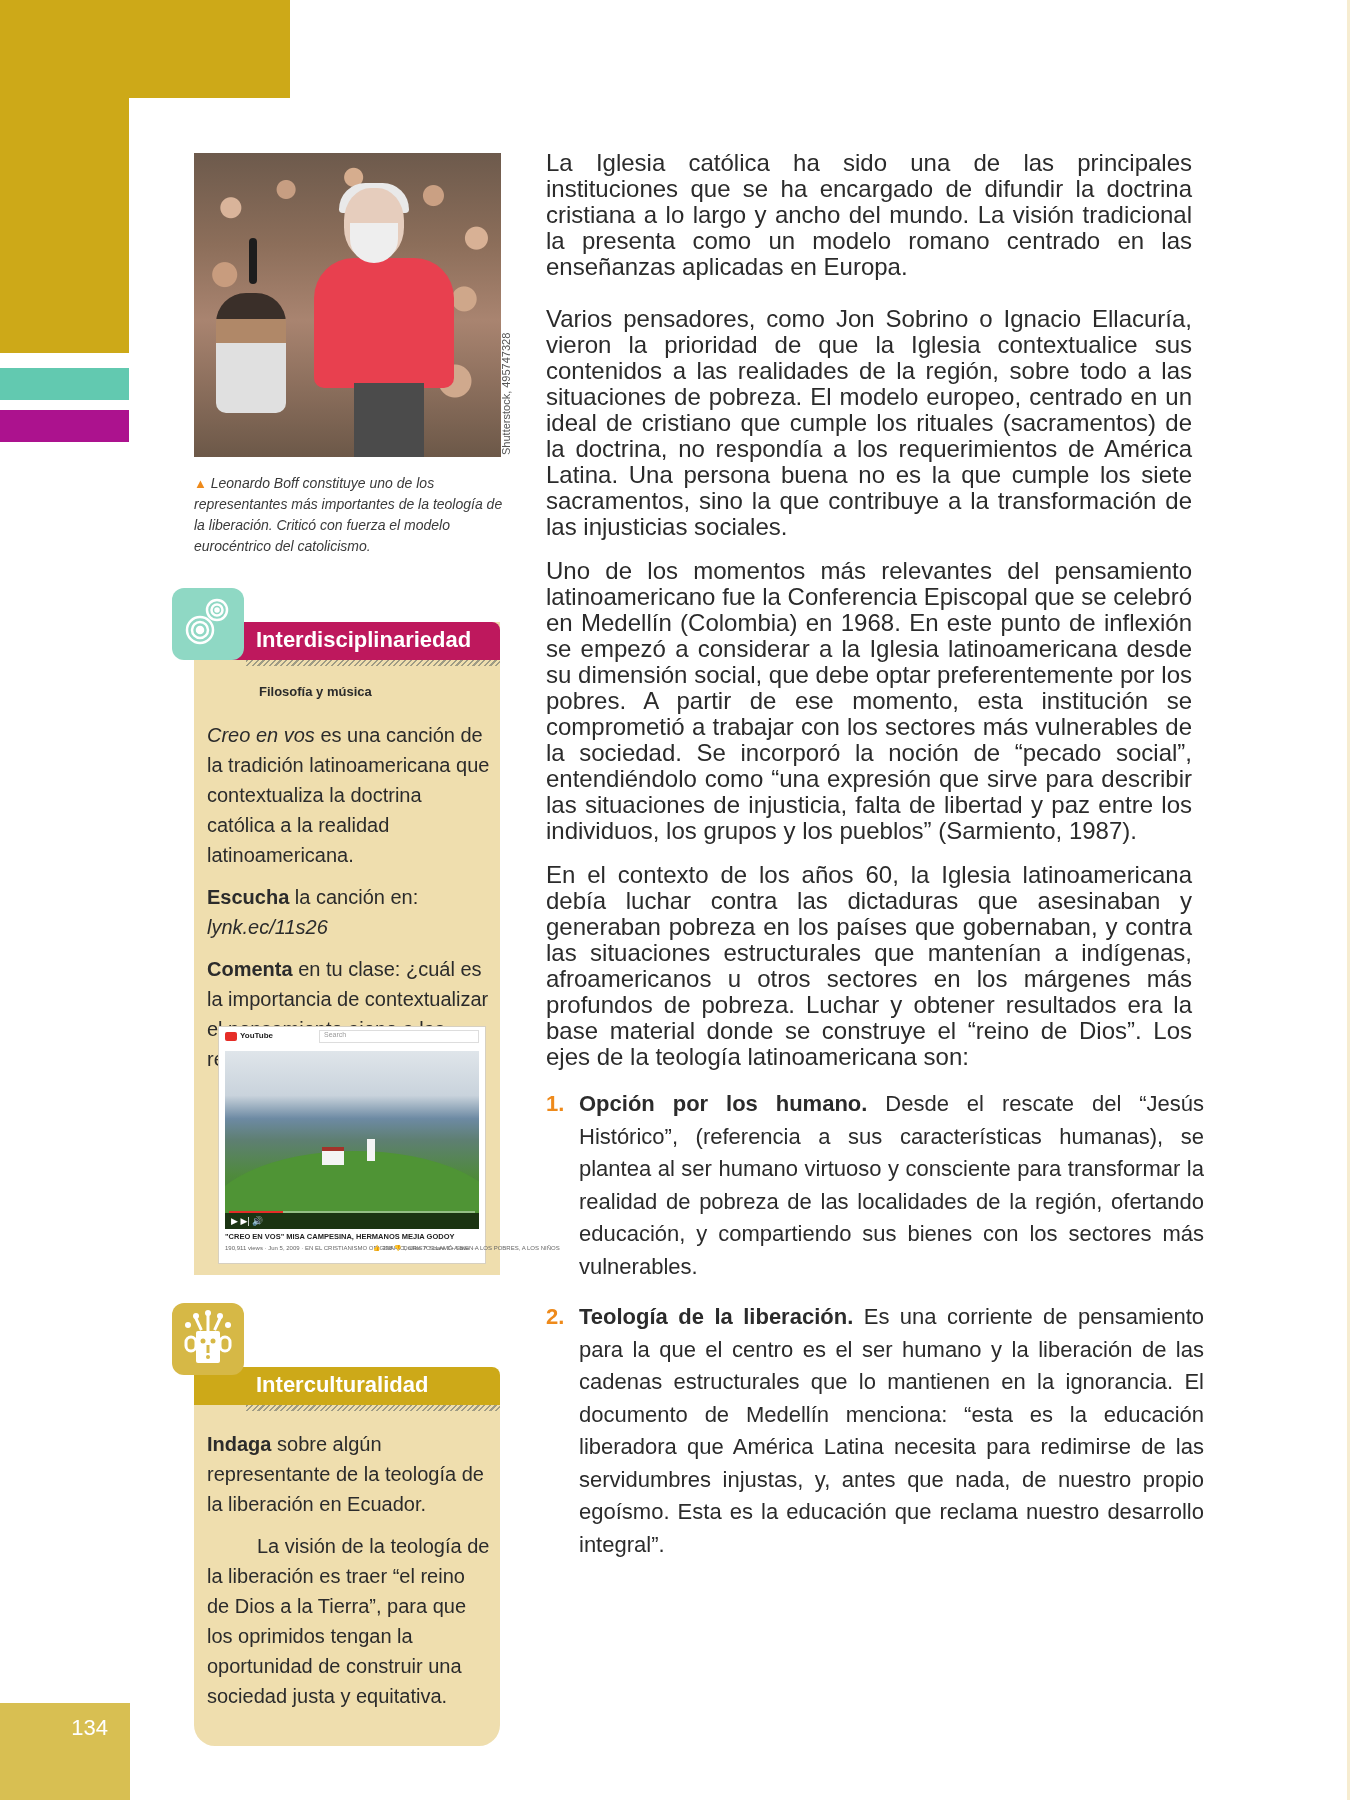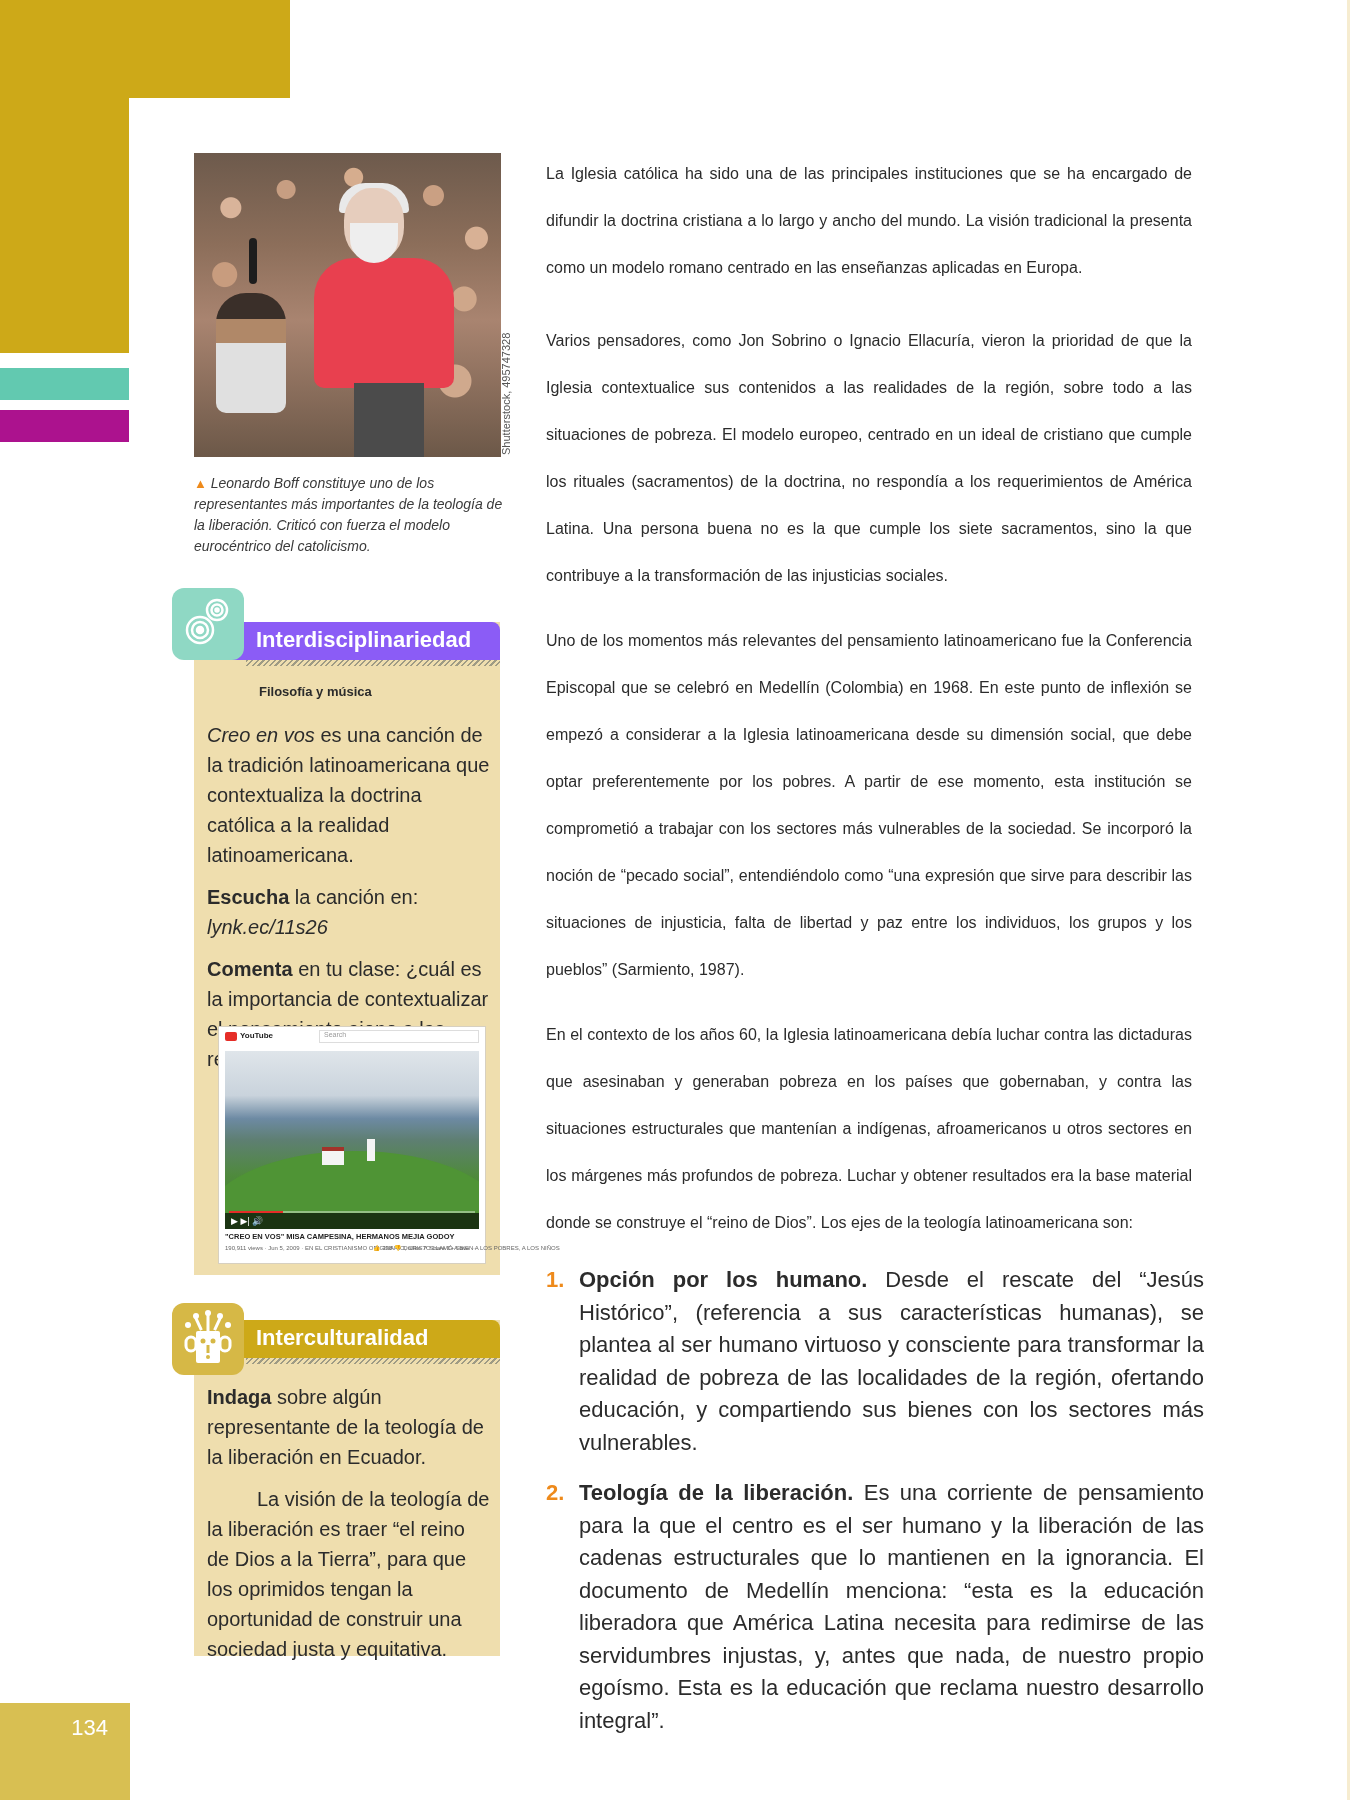--- a/index.html
+++ b/index.html
@@ -52,21 +52,21 @@
     
     .caption { left: 194px; top: 473px; width: 315px; font-size: 14px; line-height: 21px; color: #3a3a3a; font-style: italic; }
     .caption .tri { color: #ee8a1b; font-size: 13px; }
 
     
     .box { background: #efdeae; }
     .box-interdisc { left: 194px; top: 622px; width: 306px; height: 653px; }
     .box-header {
       position: absolute; left: 0; right: 0; top: 0; height: 38px; border-radius: 0 8px 0 0;
     }
-    .box-header.teal { background: #8b5cf6; }
+    .box-header.teal { background: #be185d; }
     .box-header.gold { background: #cda918; }
     .box-header .title { position: absolute; left: 62px; top: 5px; color: #ffffff; font-weight: bold; font-size: 22px; }
     .hatch {
       position: absolute; left: 52px; right: 0; top: 38px; height: 6px;
       background: repeating-linear-gradient(135deg, #8a8a7a 0 1.5px, transparent 1.5px 4px);
       opacity: 0.8;
     }
     .icon-tile {
       position: absolute; width: 72px; height: 72px; border-radius: 12px;
     }
@@ -93,28 +93,28 @@
     .yt-house { position: absolute; left: 97px; top: 96px; width: 22px; height: 14px; background: #f4f4f4; border-top: 4px solid #a3332a; }
     .yt-tower { position: absolute; left: 142px; top: 88px; width: 8px; height: 22px; background: #f4f4f4; }
     .yt-controls { position: absolute; left: 0; right: 0; bottom: 0; height: 16px; background: rgba(0,0,0,0.65); }
     .yt-progress { position: absolute; left: 4px; right: 4px; bottom: 16px; height: 2px; background: rgba(255,255,255,0.4); }
     .yt-progress-fill { position: absolute; left: 0; top: 0; height: 2px; background: #e52d27; }
     .yt-play { position: absolute; left: 6px; top: 3px; color: #fff; font-size: 9px; }
     .yt-title { position: absolute; left: 6px; top: 205px; font-size: 7.5px; font-weight: bold; color: #222; white-space: nowrap; }
     .yt-meta { position: absolute; left: 6px; top: 218px; font-size: 6px; color: #666; white-space: nowrap; }
     .yt-actions { position: absolute; right: 8px; top: 217px; font-size: 6px; color: #666; white-space: nowrap; }
 
-    .box-intercult { left: 194px; top: 1320px; width: 306px; height: 336px; }
+    .box-intercult { left: 194px; top: 1367px; width: 306px; height: 379px; border-radius: 21px; }
 
     
     .main { left: 546px; top: 150px; width: 658px; }
     .main h1 {
       margin: 0 0 6px 0; font-size: 23px; line-height: 32px; font-weight: bold; color: #e3479a;
     }
-    .main p { margin: 0 12px 18px 0; font-size: 16px; line-height: 47px; color: #2b2b2b; text-align: justify; }
+    .main p { margin: 0 12px 18px 0; font-size: 24px; line-height: 26px; color: #2b2b2b; text-align: justify; }
     .main p.gap { margin-top: 26px; }
     .main ol { list-style: none; margin: 0; padding: 0; }
     .main li { position: relative; padding-left: 33px; font-size: 22px; line-height: 32.5px; text-align: justify; margin-bottom: 18px; color: #2b2b2b; }
     .main li .num { position: absolute; left: 0; top: 0; color: #ee8a1b; font-weight: bold; }
     .main li .lead { font-weight: bold; }
   </style>
 </head>
 <body>
 
 <div class="abs gold-top"></div>

